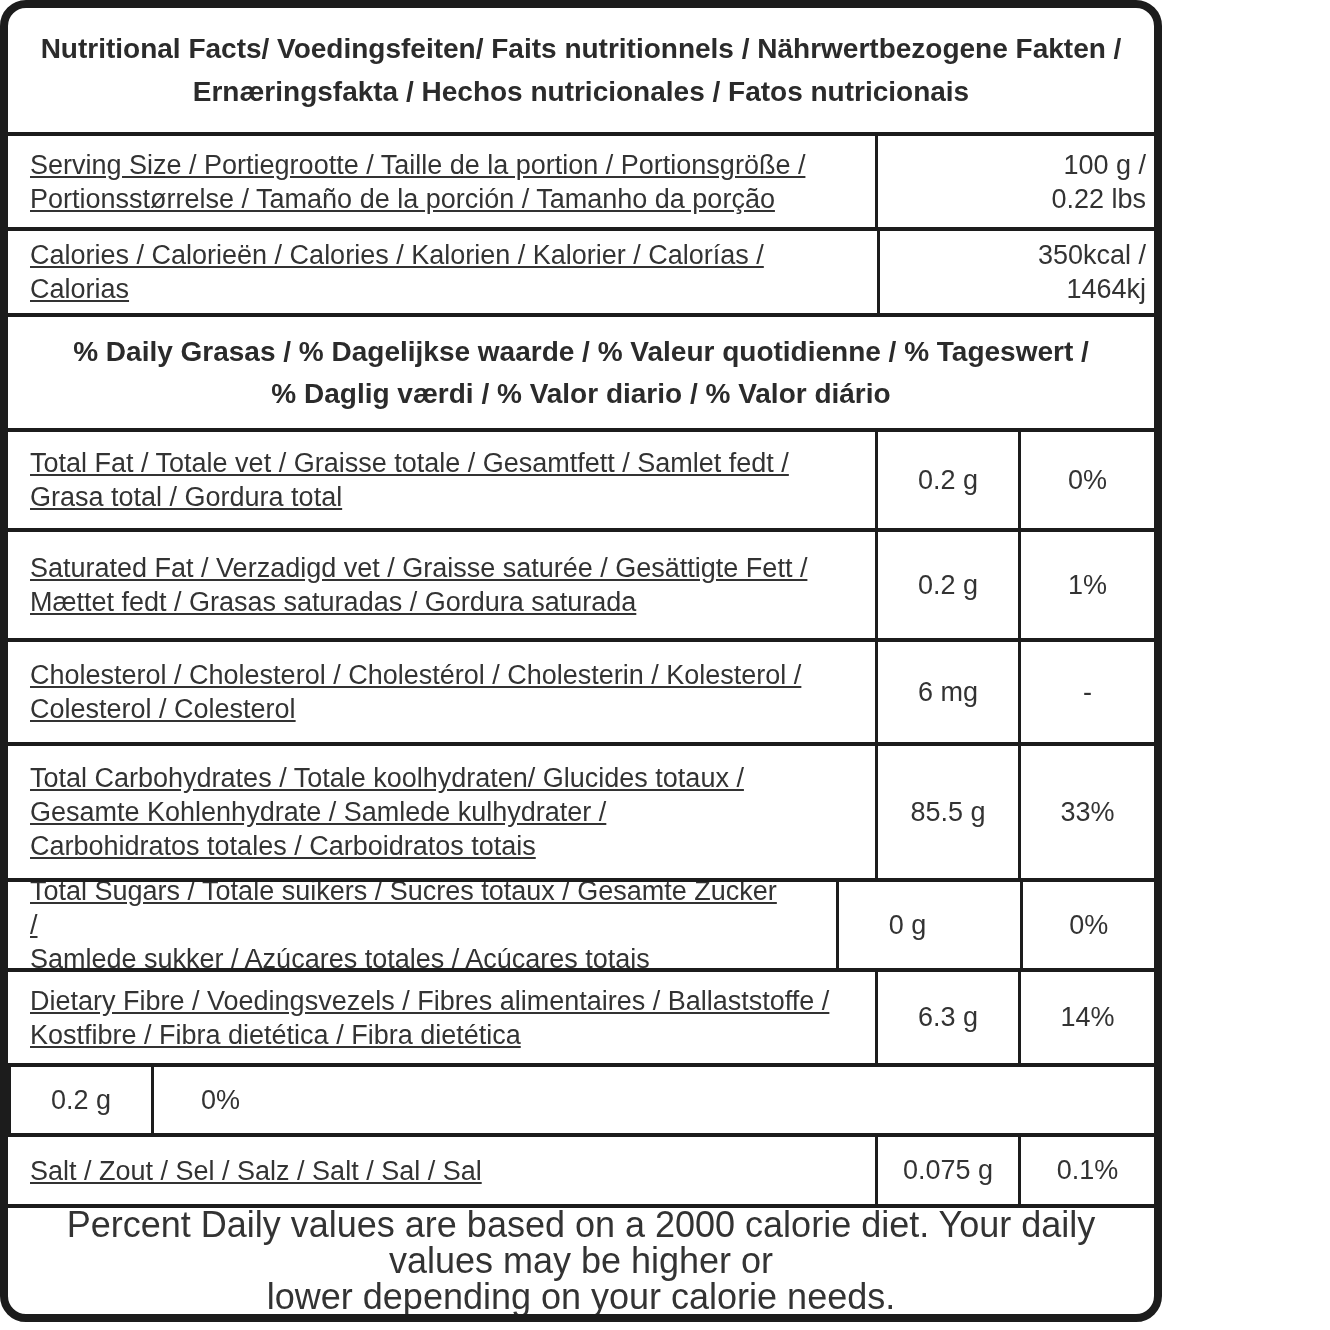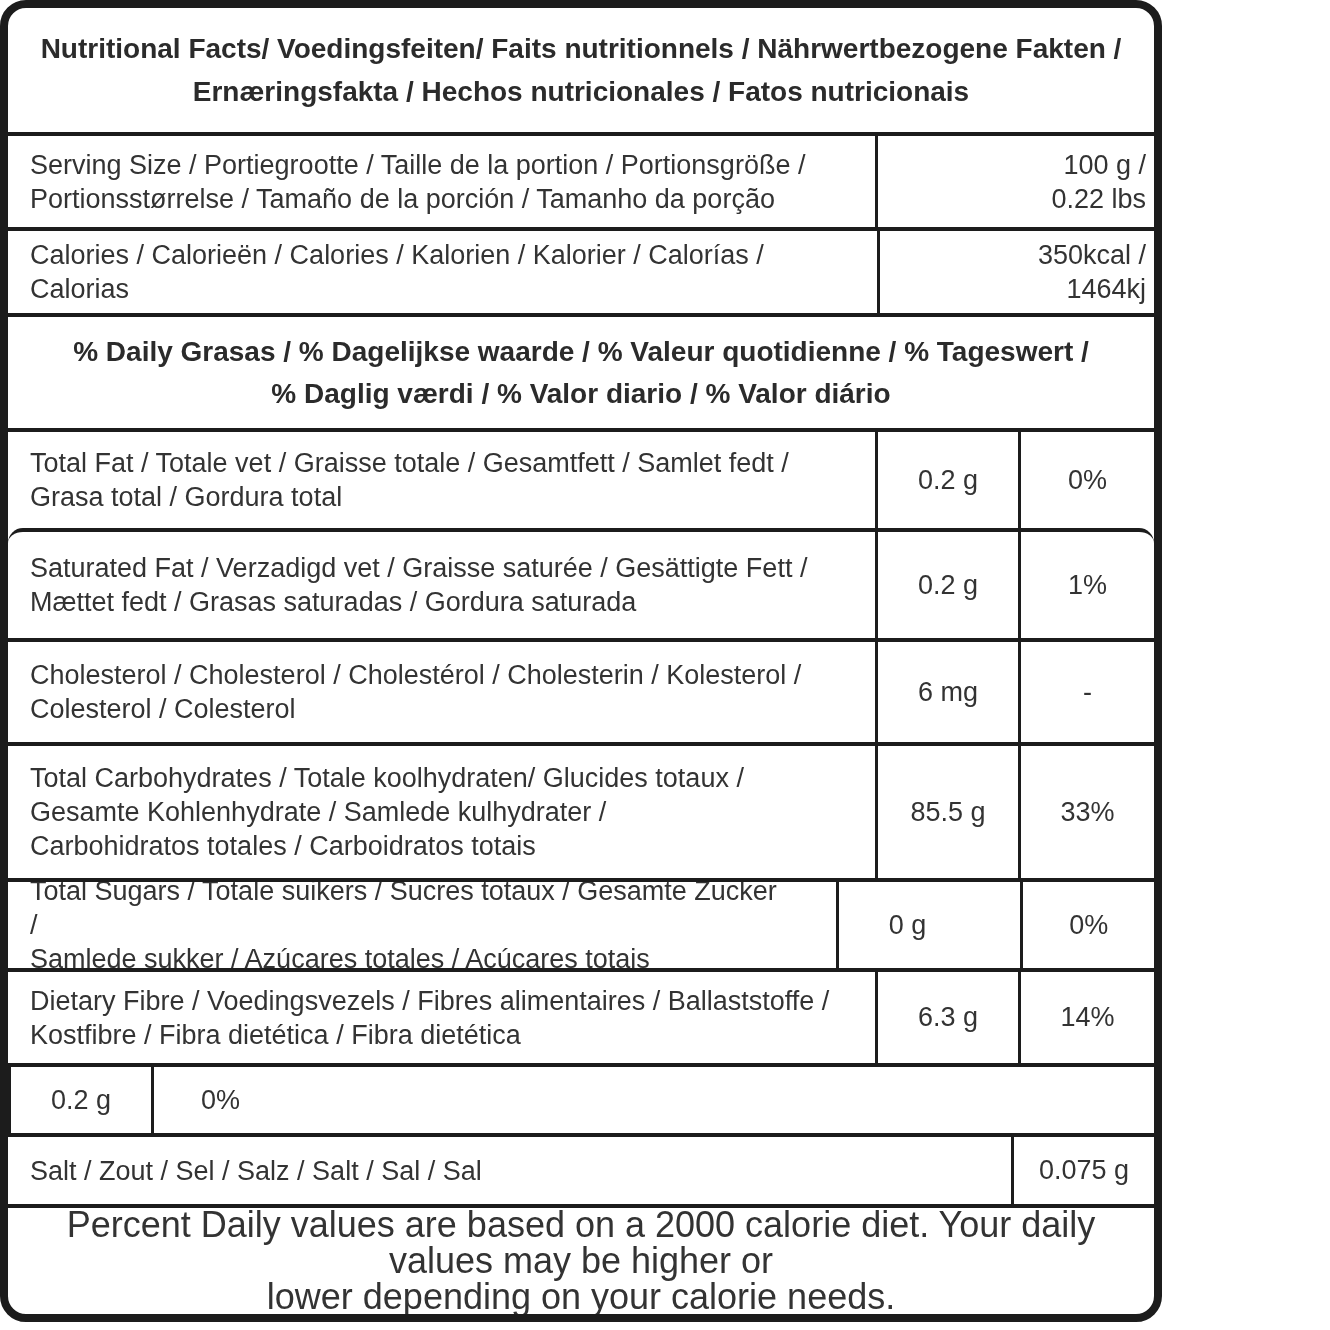--- a/index.html
+++ b/index.html
@@ -45,20 +45,21 @@
     overflow: hidden;
   }
   .cell-label {
     flex: 1 1 auto;
     justify-content: flex-start;
     text-align: left;
     padding: 6px 14px 6px 22px;
     font-size: 27px;
     line-height: 34px;
     white-space: pre-line;
+    text-decoration: underline;
   }
   .cell-amount {
     width: 143px;
     border-left: 3px solid #1c1c1c;
     justify-content: center;
     text-align: center;
     font-size: 27px;
     padding: 8px;
   }
   .cell-dv {
@@ -96,21 +97,21 @@
   .row-serving         { height: 95px; }
   .row-calories        { height: 86px; }
   .row-dv-banner       { height: 115px; }
   .row-dv-banner .cell-full {
     font-weight: bold;
     font-size: 28px;
     line-height: 42px;
     color: #2b2b2b;
   }
   .row-fat             { height: 100px; }
-  .row-satfat          { height: 110px; border-radius: 15px; }
+  .row-satfat          { height: 110px; }
   .row-chol            { height: 104px; }
   .row-carbs           { height: 136px; }
   .row-sugars          { height: 90px; gap: 44px; }
   .row-fibre           { height: 95px; }
   .row-protein         { height: 70px; }
   .row-salt            { height: 71px; }
   .row-footnote        { flex: 1 1 auto; }
   .row-footnote .cell-full {
     font-size: 36px;
     line-height: 36px;
@@ -189,20 +190,21 @@
     </div>
 
     <div class="row row-protein">
       <div class="cell cell-amount">0.2 g</div>
       <div class="cell cell-dv">0%</div>
     </div>
 
     <div class="row row-salt">
       <div class="cell cell-label">Salt / Zout / Sel / Salz / Salt / Sal / Sal</div>
       <div class="cell cell-amount">0.075 g</div>
+      <div class="cell cell-dv">0.1%</div>
     </div>
 
     <div class="row row-footnote">
       <div class="cell cell-full">Percent Daily values are based on a 2000 calorie diet. Your daily values may be higher or
 lower depending on your calorie needs.</div>
     </div>
 
   </div>
 </div>
 

